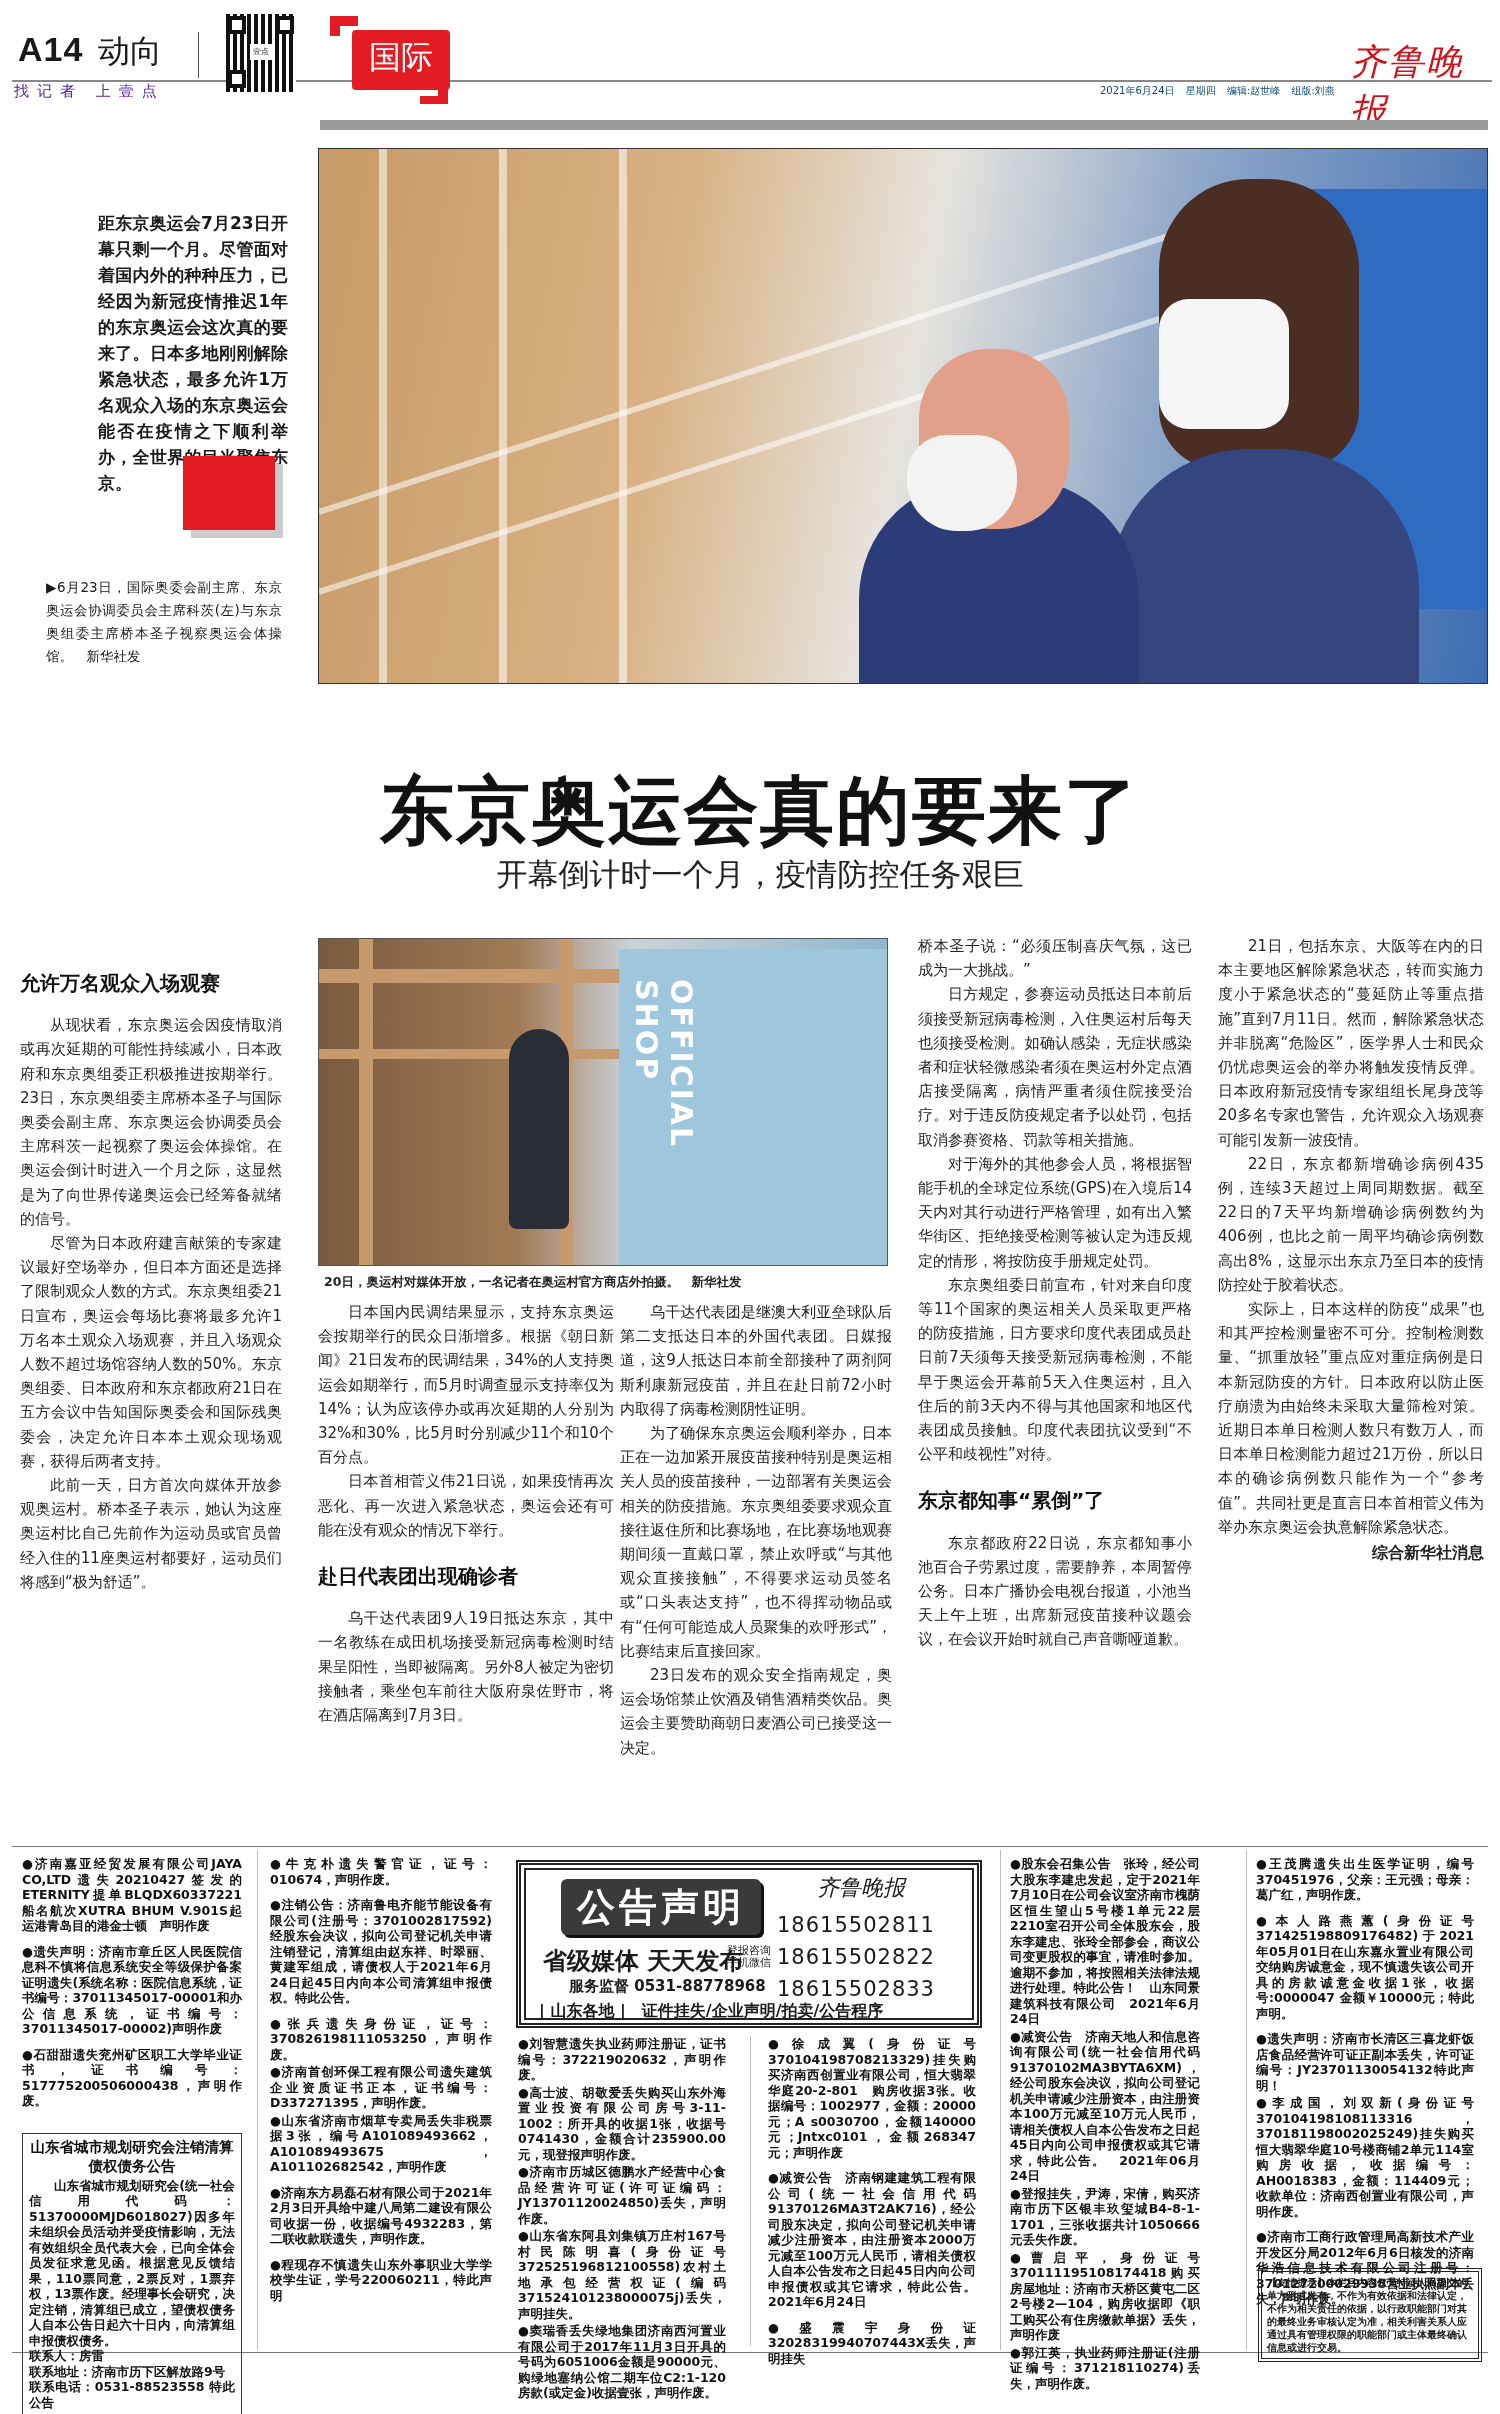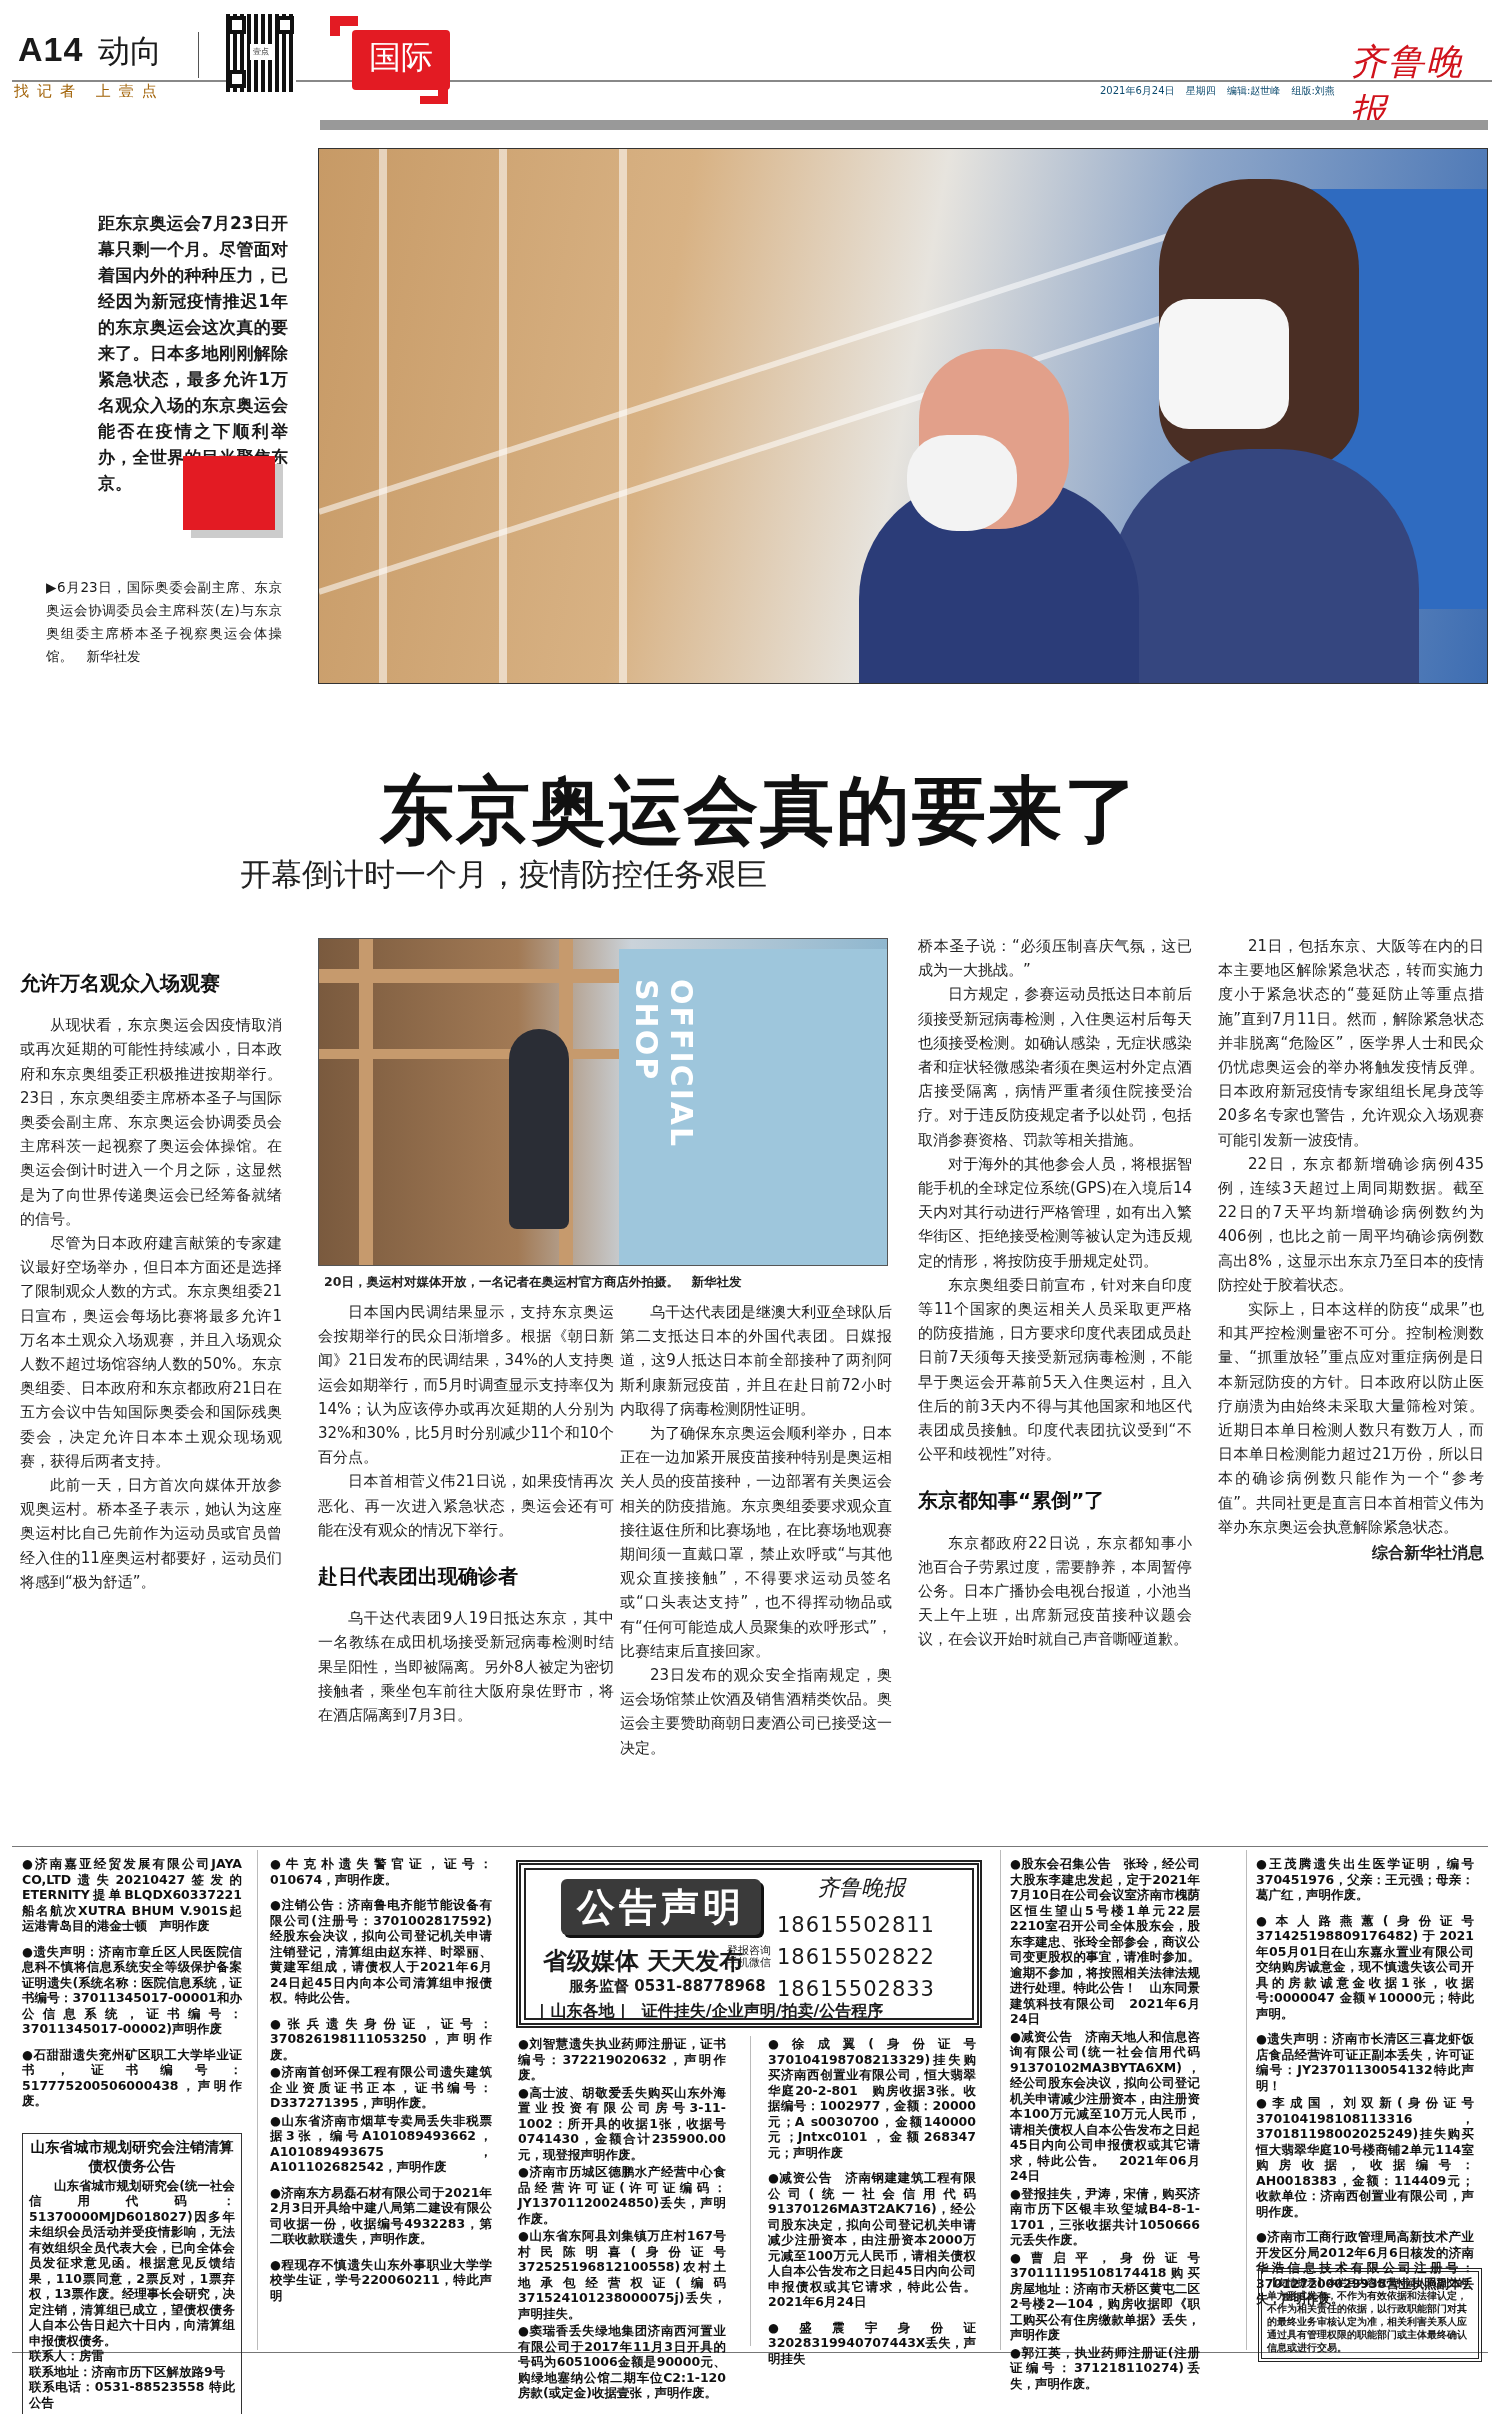--- a/index.html
+++ b/index.html
@@ -3,21 +3,21 @@
 <meta charset="utf-8">
 <style>
 *{box-sizing:border-box;margin:0;padding:0}
 html,body{width:1500px;height:2414px;background:#fff;overflow:hidden}
 body{font-family:"DejaVu Sans","Liberation Sans",sans-serif;color:#1a1a1a;position:relative}
 .abs{position:absolute}
 
 #hdr-page{left:18px;top:30px;font-family:"Liberation Sans",sans-serif;font-weight:bold;font-size:34px;letter-spacing:1px}
 #hdr-section{left:98px;top:30px;font-size:32px;font-family:"DejaVu Sans",sans-serif}
 #hdr-vline{left:198px;top:32px;width:1px;height:46px;background:#555}
-#hdr-slogan{left:14px;top:82px;font-size:15px;letter-spacing:8px;color:#a16207}
+#hdr-slogan{left:14px;top:82px;font-size:15px;letter-spacing:8px;color:#4c1d95}
 #hdr-line{left:12px;top:80px;width:1480px;height:2px;background:#888}
 #qr{left:226px;top:14px;width:70px;height:78px;background:
  repeating-linear-gradient(90deg,#111 0 4px,#fff 4px 7px),#111;}
 #qr .qi{position:absolute;background:#fff;border:4px solid #111}
 #qr .ctr{position:absolute;left:24px;top:30px;width:22px;height:16px;background:#fff;font-size:8px;text-align:center;line-height:16px}
 #tag-bg{left:352px;top:30px;width:98px;height:60px;background:#e31b23;border-radius:4px}
 #tag-label{left:352px;top:36px;width:98px;text-align:center;color:#fff;font-size:32px}
 .corner-tl{left:330px;top:16px;width:28px;height:10px;background:#e31b23}
 .corner-tl2{left:330px;top:16px;width:10px;height:20px;background:#e31b23}
 .corner-br{left:438px;top:82px;width:10px;height:22px;background:#e31b23}
@@ -35,21 +35,21 @@
 #hero .p1m{position:absolute;left:588px;top:286px;width:110px;height:96px;background:#f3f3f3;border-radius:40px 40px 50px 50px}
 #hero .p2{position:absolute;left:790px;top:300px;width:310px;height:300px;background:#35467f;border-radius:140px 140px 0 0}
 #hero .p2h{position:absolute;left:840px;top:30px;width:200px;height:290px;background:#4a2e24;border-radius:90px 90px 60px 60px}
 #hero .p2m{position:absolute;left:840px;top:150px;width:130px;height:130px;background:#f6f6f6;border-radius:30px}
 
 #lede{left:98px;top:210px;width:190px;font-size:17px;line-height:26px;font-weight:bold;text-align:justify}
 #redblock{left:183px;top:456px;width:92px;height:74px;background:#e31b23;box-shadow:8px 8px 0 #ccc}
 #photo-caption{left:46px;top:576px;width:236px;font-size:13.5px;line-height:23px;text-align:justify}
 
 #headline{left:240px;top:762px;width:1040px;text-align:center;font-size:74px;font-weight:bold;letter-spacing:2px;color:#111}
-#subhead{left:240px;top:854px;width:1040px;text-align:left;font-size:31px;color:#222}
+#subhead{left:240px;top:854px;width:1040px;text-align:center;font-size:31px;color:#222}
 
 .col{font-size:15px;line-height:24.2px;text-align:justify;color:#222}
 .col p{text-indent:2em}
 .col h3{font-size:20px;font-weight:bold;margin:16px 0 18px 0;text-indent:0;color:#111}
 #col1{left:20px;top:955px;width:262px}
 #col2{left:318px;top:1300px;width:296px}
 #col3{left:620px;top:1300px;width:272px}
 #col4{left:918px;top:934px;width:274px}
 #col5{left:1218px;top:934px;width:266px}
 #photo2{left:318px;top:938px;width:570px;height:328px;overflow:hidden;border:1px solid #555;

